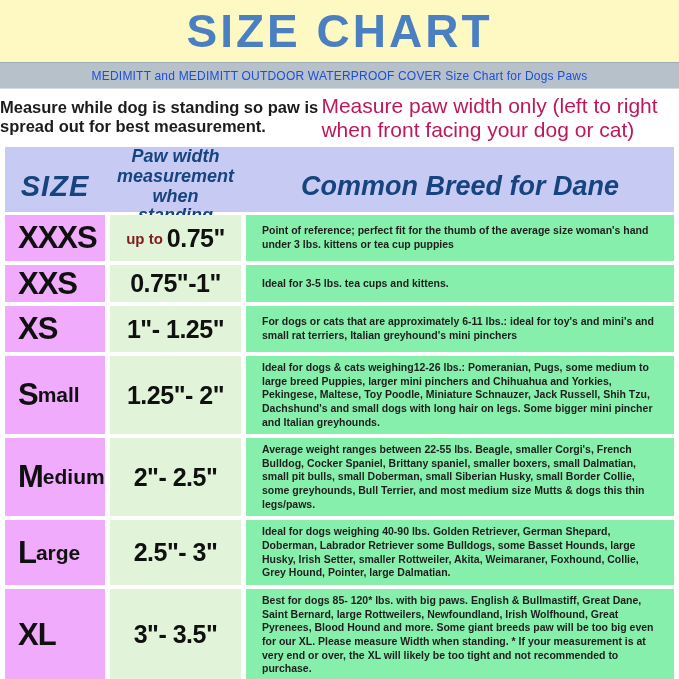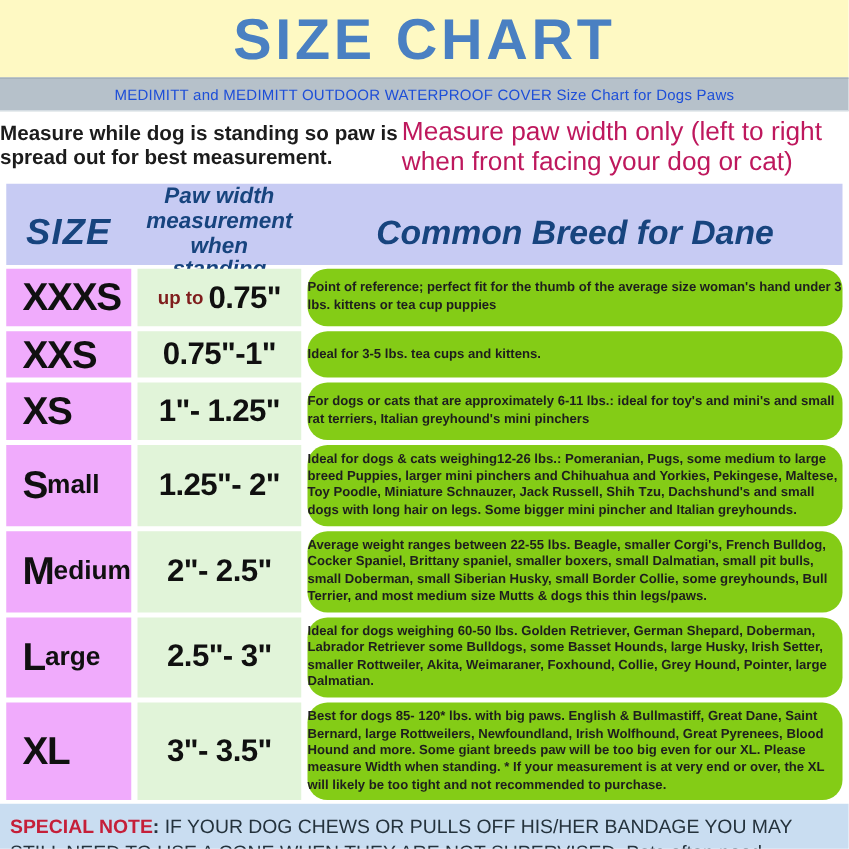--- a/index.html
+++ b/index.html
@@ -44,21 +44,21 @@
   .trow:nth-child(6){ min-height:61px; }
   .trow:nth-child(7){ min-height:72px; }
   .cell { display:flex; align-items:center; }
   .c-size { background:#f0abfc; padding-left:13px; }
   .sz-big  { font-size:31px; font-weight:bold; color:#101010; letter-spacing:-1px; }
   .sz-small{ font-size:21px; font-weight:bold; color:#101010; }
   .c-measure { background:#e1f4d9; justify-content:center; }
   .m-prefix { font-size:15px; font-weight:bold; color:#7f1d1d; margin-right:4px; }
   .m-prefix:empty { margin-right:0; }
   .m-value { font-size:25px; font-weight:bold; color:#101010; letter-spacing:-.5px; white-space:nowrap; }
-  .c-desc { background:#84cc16; padding:5px 0;border-radius:16px; }
+  .c-desc { background:#86efac; padding:5px 16px; }
   .desc-text { font-size:10.5px; font-weight:bold; color:#1e1e1e; line-height:1.3; }
 
   
   .note { margin-top:3px; background:#c9ddf1; flex:1 1 auto; padding:9px 8px 0 8px; }
   .note p { margin:0; font-size:15.5px; line-height:1.33; color:#24323c; }
   .note-label { color:#c51f39; font-weight:bold; }
   .note-colon { font-weight:bold; color:#24323c; }
 </style>
 </head>
 <body>
@@ -159,21 +159,21 @@
     <div class="trow">
       <div class="cell c-size">
         <span class="sz-big">L</span>
           <span class="sz-small">arge</span>
       </div>
       <div class="cell c-measure">
         <span class="m-prefix"></span>
         <span class="m-value">2.5"- 3"</span>
       </div>
       <div class="cell c-desc">
-        <span class="desc-text">Ideal for dogs weighing 60-50 lbs. Golden Retriever, German Shepard, Doberman, Labrador Retriever some Bulldogs, some Basset Hounds, large Husky, Irish Setter, smaller Rottweiler, Akita, Weimaraner, Foxhound, Collie, Grey Hound, Pointer, large Dalmatian.</span>
+        <span class="desc-text">Ideal for dogs weighing 40-90 lbs. Golden Retriever, German Shepard, Doberman, Labrador Retriever some Bulldogs, some Basset Hounds, large Husky, Irish Setter, smaller Rottweiler, Akita, Weimaraner, Foxhound, Collie, Grey Hound, Pointer, large Dalmatian.</span>
       </div>
     </div>
 
     <div class="trow">
       <div class="cell c-size">
         <span class="sz-big">XL</span>
           <span class="sz-small"></span>
       </div>
       <div class="cell c-measure">
         <span class="m-prefix"></span>

